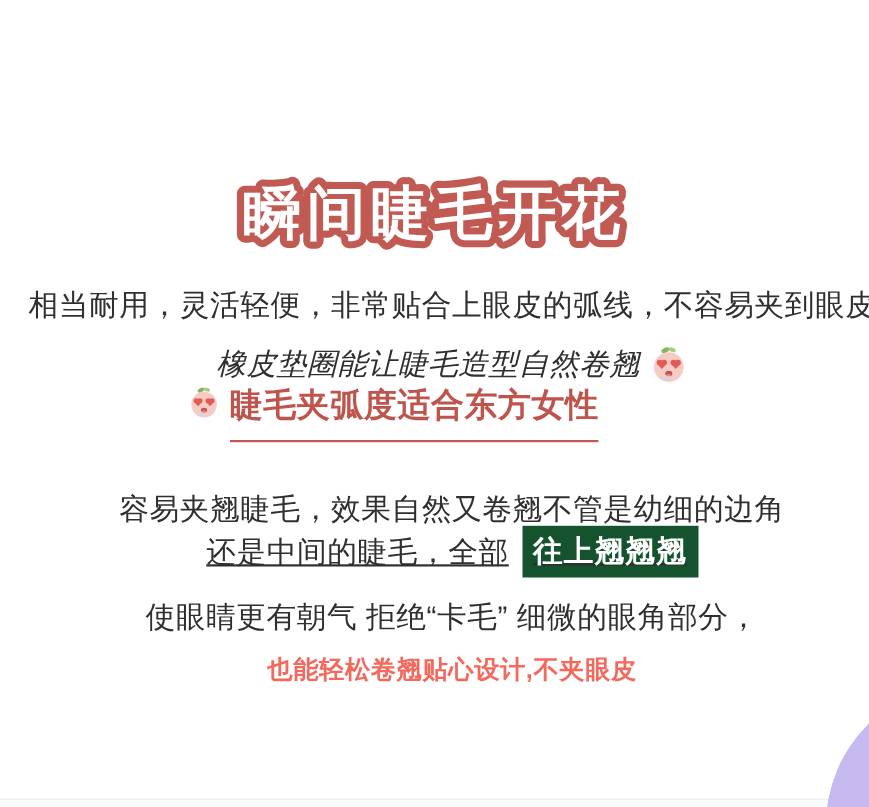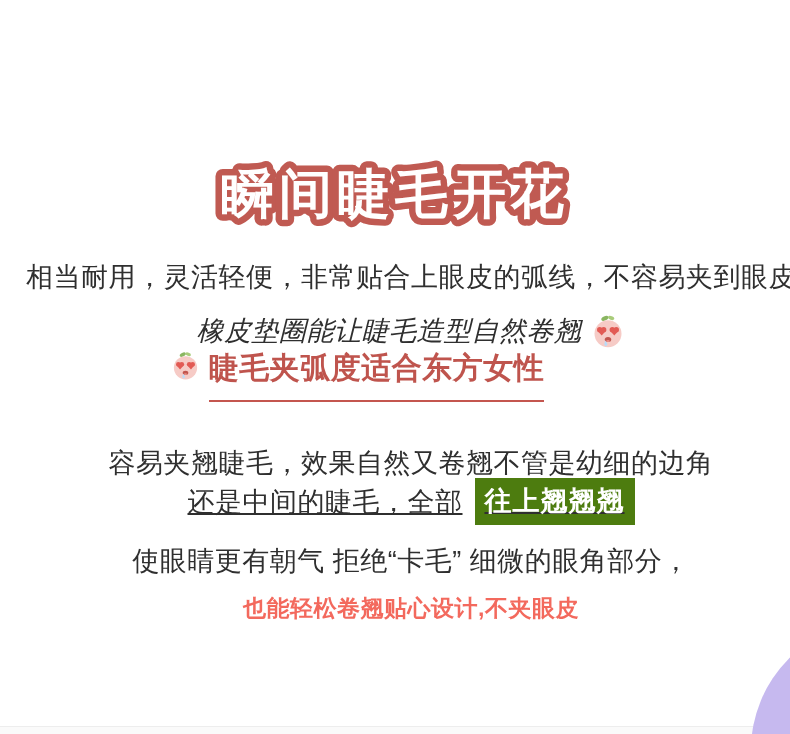--- a/index.html
+++ b/index.html
@@ -38,21 +38,21 @@
     border-bottom:2px solid #c4564f;
   }
   .l4{top:429px;}
   .l5{
     top:462px;
     display:flex;align-items:center;justify-content:center;text-decoration:underline;
   }
   .badge{
     display:inline-block;
     margin-left:12px;
-    background:#4d7c0f;
+    background:#14532d;
     color:#ffffff;
     font-size:27px;font-weight:bold;
     padding:5px 10px 6px 10px;
     letter-spacing:1px;
   }
   .l6{top:527px;}
   .l7{
     top:577px;
     font-size:23px;font-weight:bold;color:#f3695d;
     letter-spacing:0.5px;

